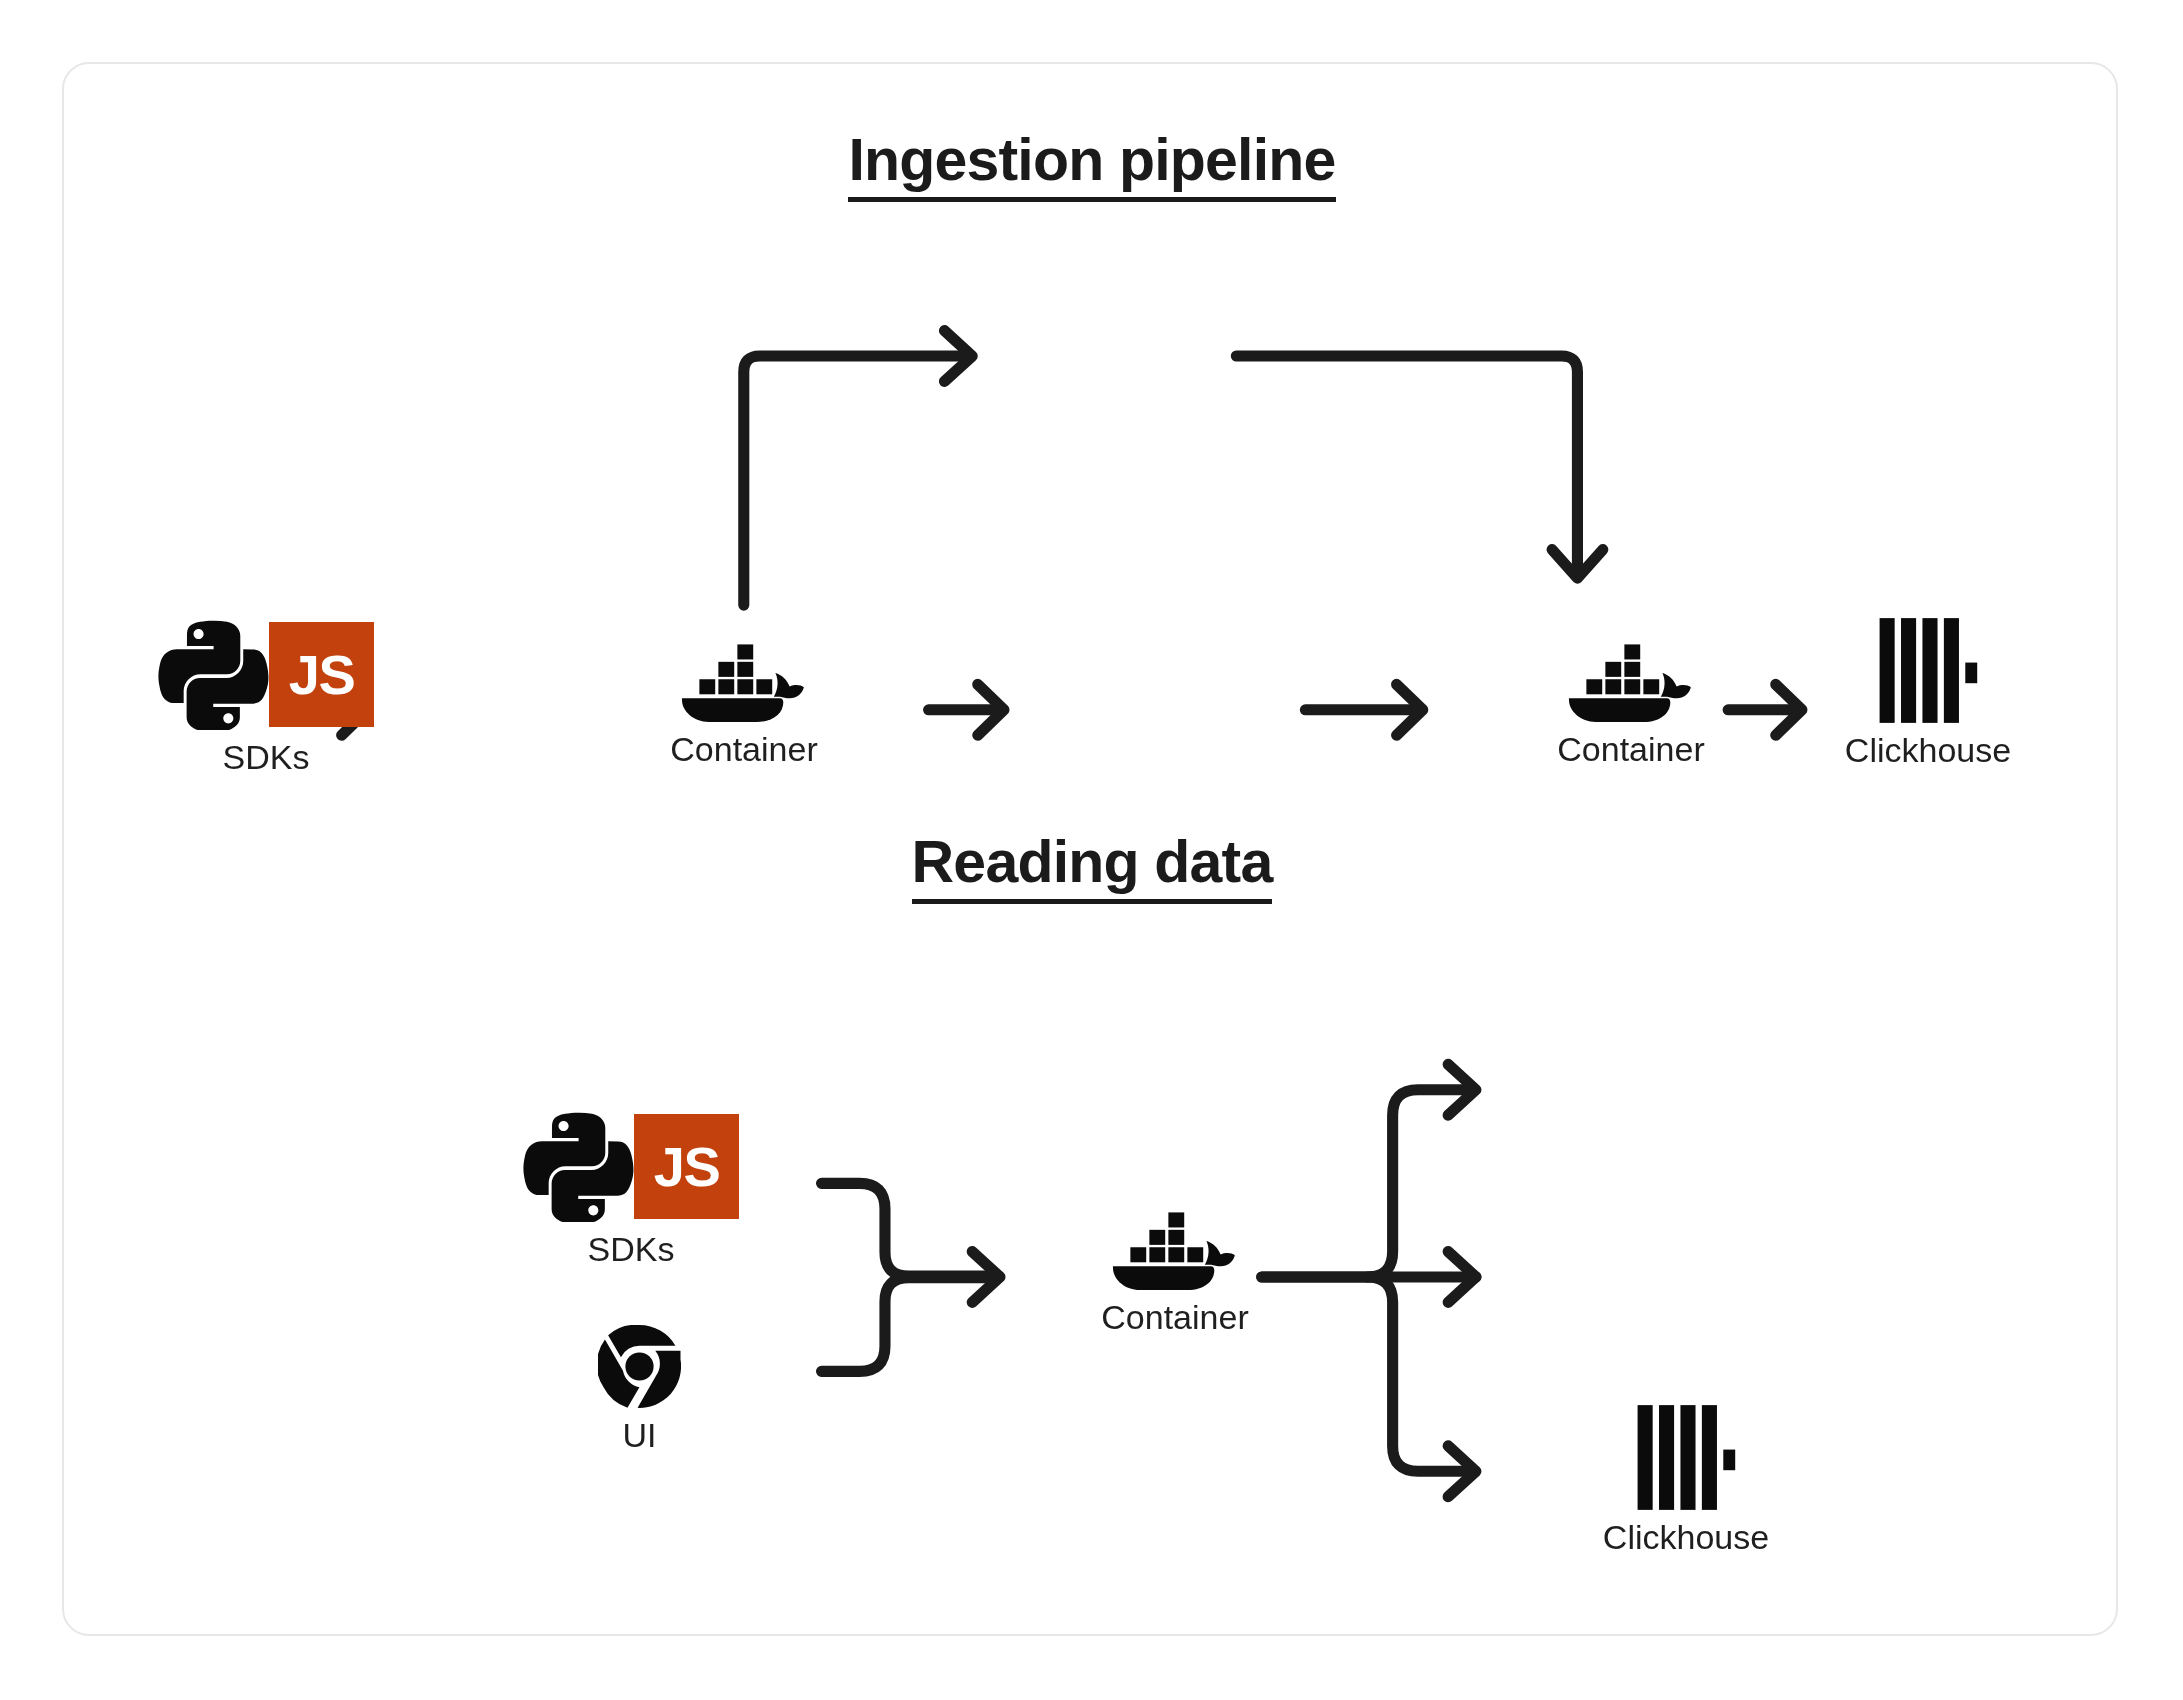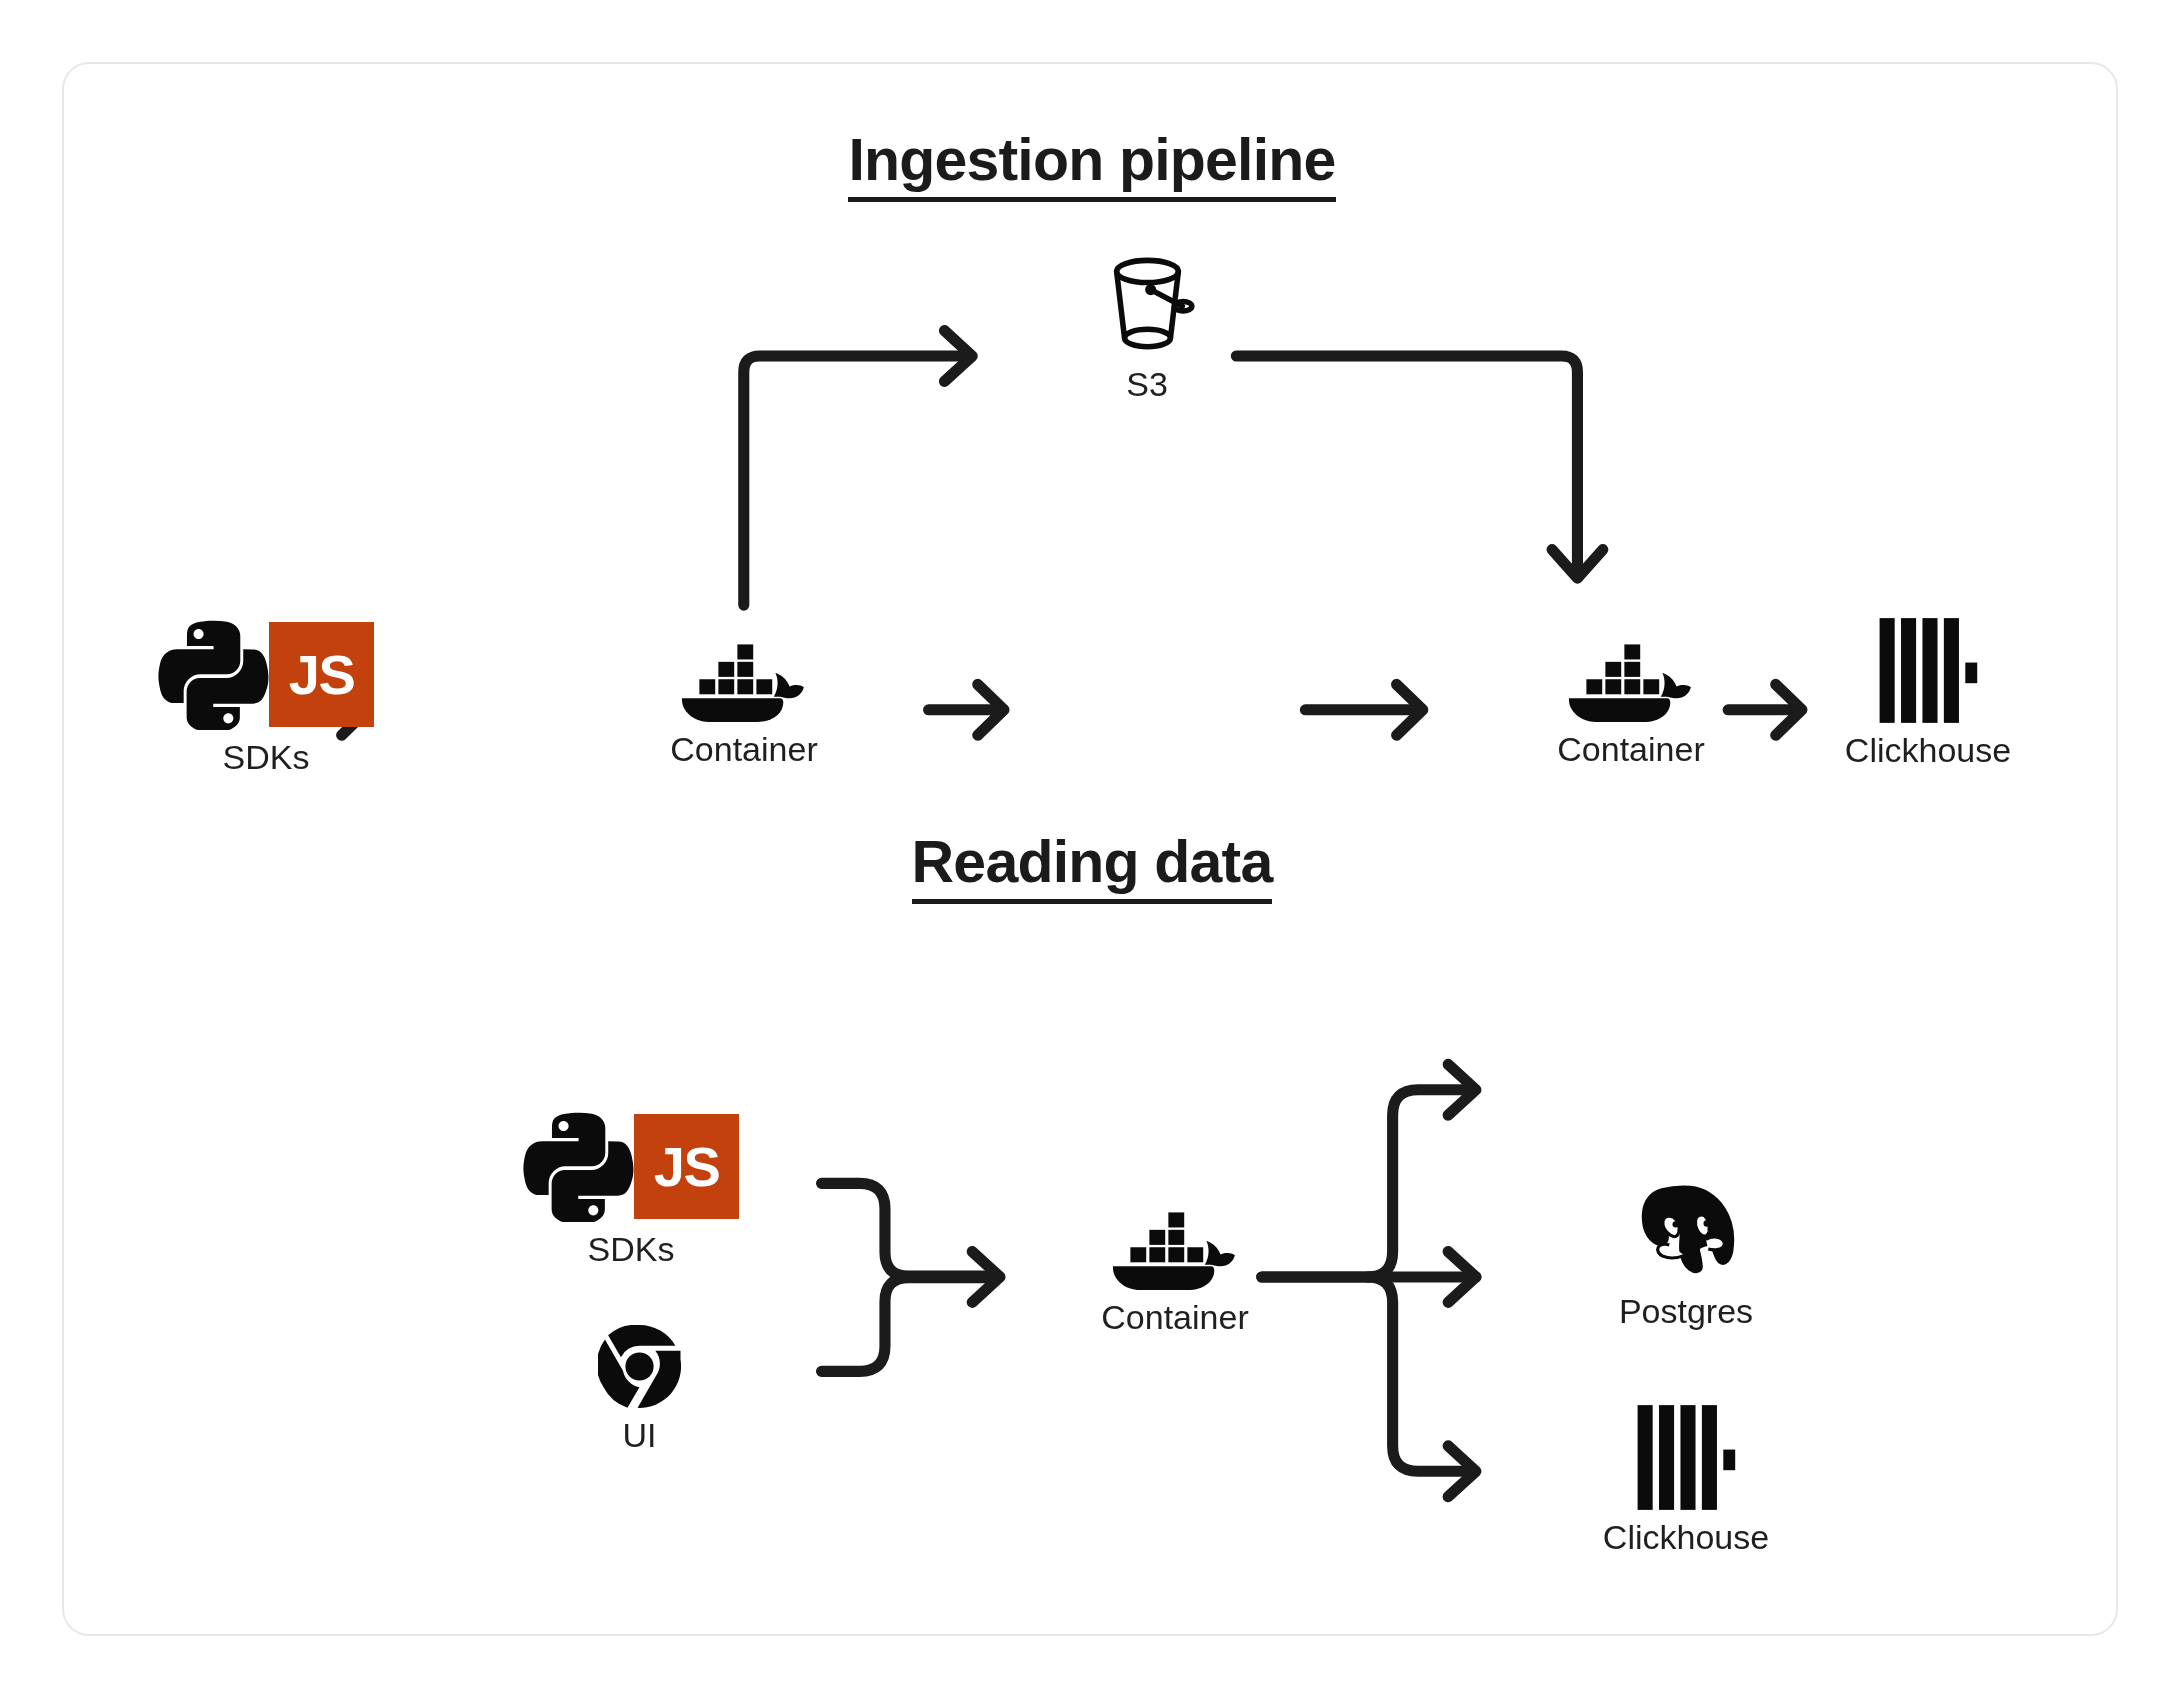--- a/index.html
+++ b/index.html
@@ -158,36 +158,20 @@
             <rect x="72" y="66" width="20" height="19"></rect>
             <rect x="96" y="66" width="20" height="19"></rect>
             <path d="M2 90 h124 c2 0 4 2 4 5 0 14-13 25-34 25H36C16 120 2 106 2 92c0-1 0-2 0-2z"></path>
             <path d="M118 88c6-10 6-22 2-30 8 2 15 9 18 17 7-3 14-2 18 1-2 8-9 14-18 14-4 0-9-1-12-2z"></path>
           </g>
         </svg>
       </div>
       <div class="caption">Container</div>
     </div>
 
-    <div class="node" style="left:992px; top:190px; width:182px;">
-      <div class="glyph">
-        <svg width="95" height="103" viewBox="0 0 120 130">
-          <g stroke="#0b0b0b" stroke-width="7" fill="none" stroke-linecap="round" stroke-linejoin="round">
-            <ellipse cx="60" cy="22" rx="39" ry="14"></ellipse>
-            <path d="M21 22 L31 106"></path>
-            <path d="M99 22 L89 106"></path>
-            <ellipse cx="60" cy="106" rx="29" ry="11"></ellipse>
-            <path d="M64 45 L104 66"></path>
-            <ellipse cx="105" cy="66" rx="11" ry="6"></ellipse>
-          </g>
-          <circle cx="64" cy="45" r="7" fill="#0b0b0b"></circle>
-        </svg>
-      </div>
-      <div class="caption">S3</div>
-    </div>
 
 
     <div class="node" style="left:1452px; top:563px; width:230px;">
       <div class="glyph">
         <svg width="129" height="95" viewBox="0 0 162 120">
           <g fill="#0b0b0b">
             <rect x="48" y="44" width="20" height="19"></rect>
             <rect x="72" y="44" width="20" height="19"></rect>
             <rect x="72" y="22" width="20" height="19"></rect>
             <rect x="24" y="66" width="20" height="19"></rect>
@@ -281,38 +265,20 @@
             <rect x="96" y="66" width="20" height="19"></rect>
             <path d="M2 90 h124 c2 0 4 2 4 5 0 14-13 25-34 25H36C16 120 2 106 2 92c0-1 0-2 0-2z"></path>
             <path d="M118 88c6-10 6-22 2-30 8 2 15 9 18 17 7-3 14-2 18 1-2 8-9 14-18 14-4 0-9-1-12-2z"></path>
           </g>
         </svg>
       </div>
       <div class="caption">Container</div>
     </div>
 
 
-    <div class="node" style="left:1495px; top:1115px; width:254px;">
-      <div class="glyph">
-        <svg width="102" height="105" viewBox="0 0 128 132">
-          <g fill="#0b0b0b" stroke="#ffffff" stroke-width="5" stroke-linejoin="round">
-            <path d="M34 9C19 12 7 24 6 44 5 63 12 79 25 85c9 4 16 1 19-6 2-5 1-13 0-21l10 2c0 12-2 22-1 30 1 12 5 21 13 27 8 6 18 5 21-3 2-6-1-16-3-25l9-3c3 11 7 22 14 24 9 3 17-6 19-19 3-21-1-42-11-57C104 18 88 8 70 6 58 5 45 6 34 9z"></path>
-          </g>
-          <g fill="#ffffff" stroke="#0b0b0b" stroke-width="4" stroke-linejoin="round">
-            <path d="M48 48c-6-3-12-1-13 5-1 7 4 14 10 18 5 3 9 1 10-4 2-7-2-16-7-19z"></path>
-            <path d="M87 46c-5-2-10 0-11 6-1 8 3 16 8 19 4 2 8 0 9-5 1-8-2-17-6-20z"></path>
-            <path d="M62 96c-10 4-20 4-27 1-5-2-8-7-6-11 2-4 8-5 14-3"></path>
-            <path d="M92 88c8 2 16 1 19-3 3-4 0-9-5-11-5-2-12-1-17 2"></path>
-          </g>
-          <circle cx="51" cy="57" r="4" fill="#0b0b0b"></circle>
-          <circle cx="90" cy="56" r="4" fill="#0b0b0b"></circle>
-        </svg>
-      </div>
-      <div class="caption">Postgres</div>
-    </div>
 
     <div class="node" style="left:1491px; top:1341px; width:262px;">
       <div class="glyph">
         <svg width="100" height="105" viewBox="0 0 126 132">
           <g fill="#0b0b0b">
             <rect x="2" y="0" width="19" height="132"></rect>
             <rect x="29" y="0" width="19" height="132"></rect>
             <rect x="56" y="0" width="19" height="132"></rect>
             <rect x="83" y="0" width="19" height="132"></rect>
             <rect x="110" y="56" width="15" height="26"></rect>

